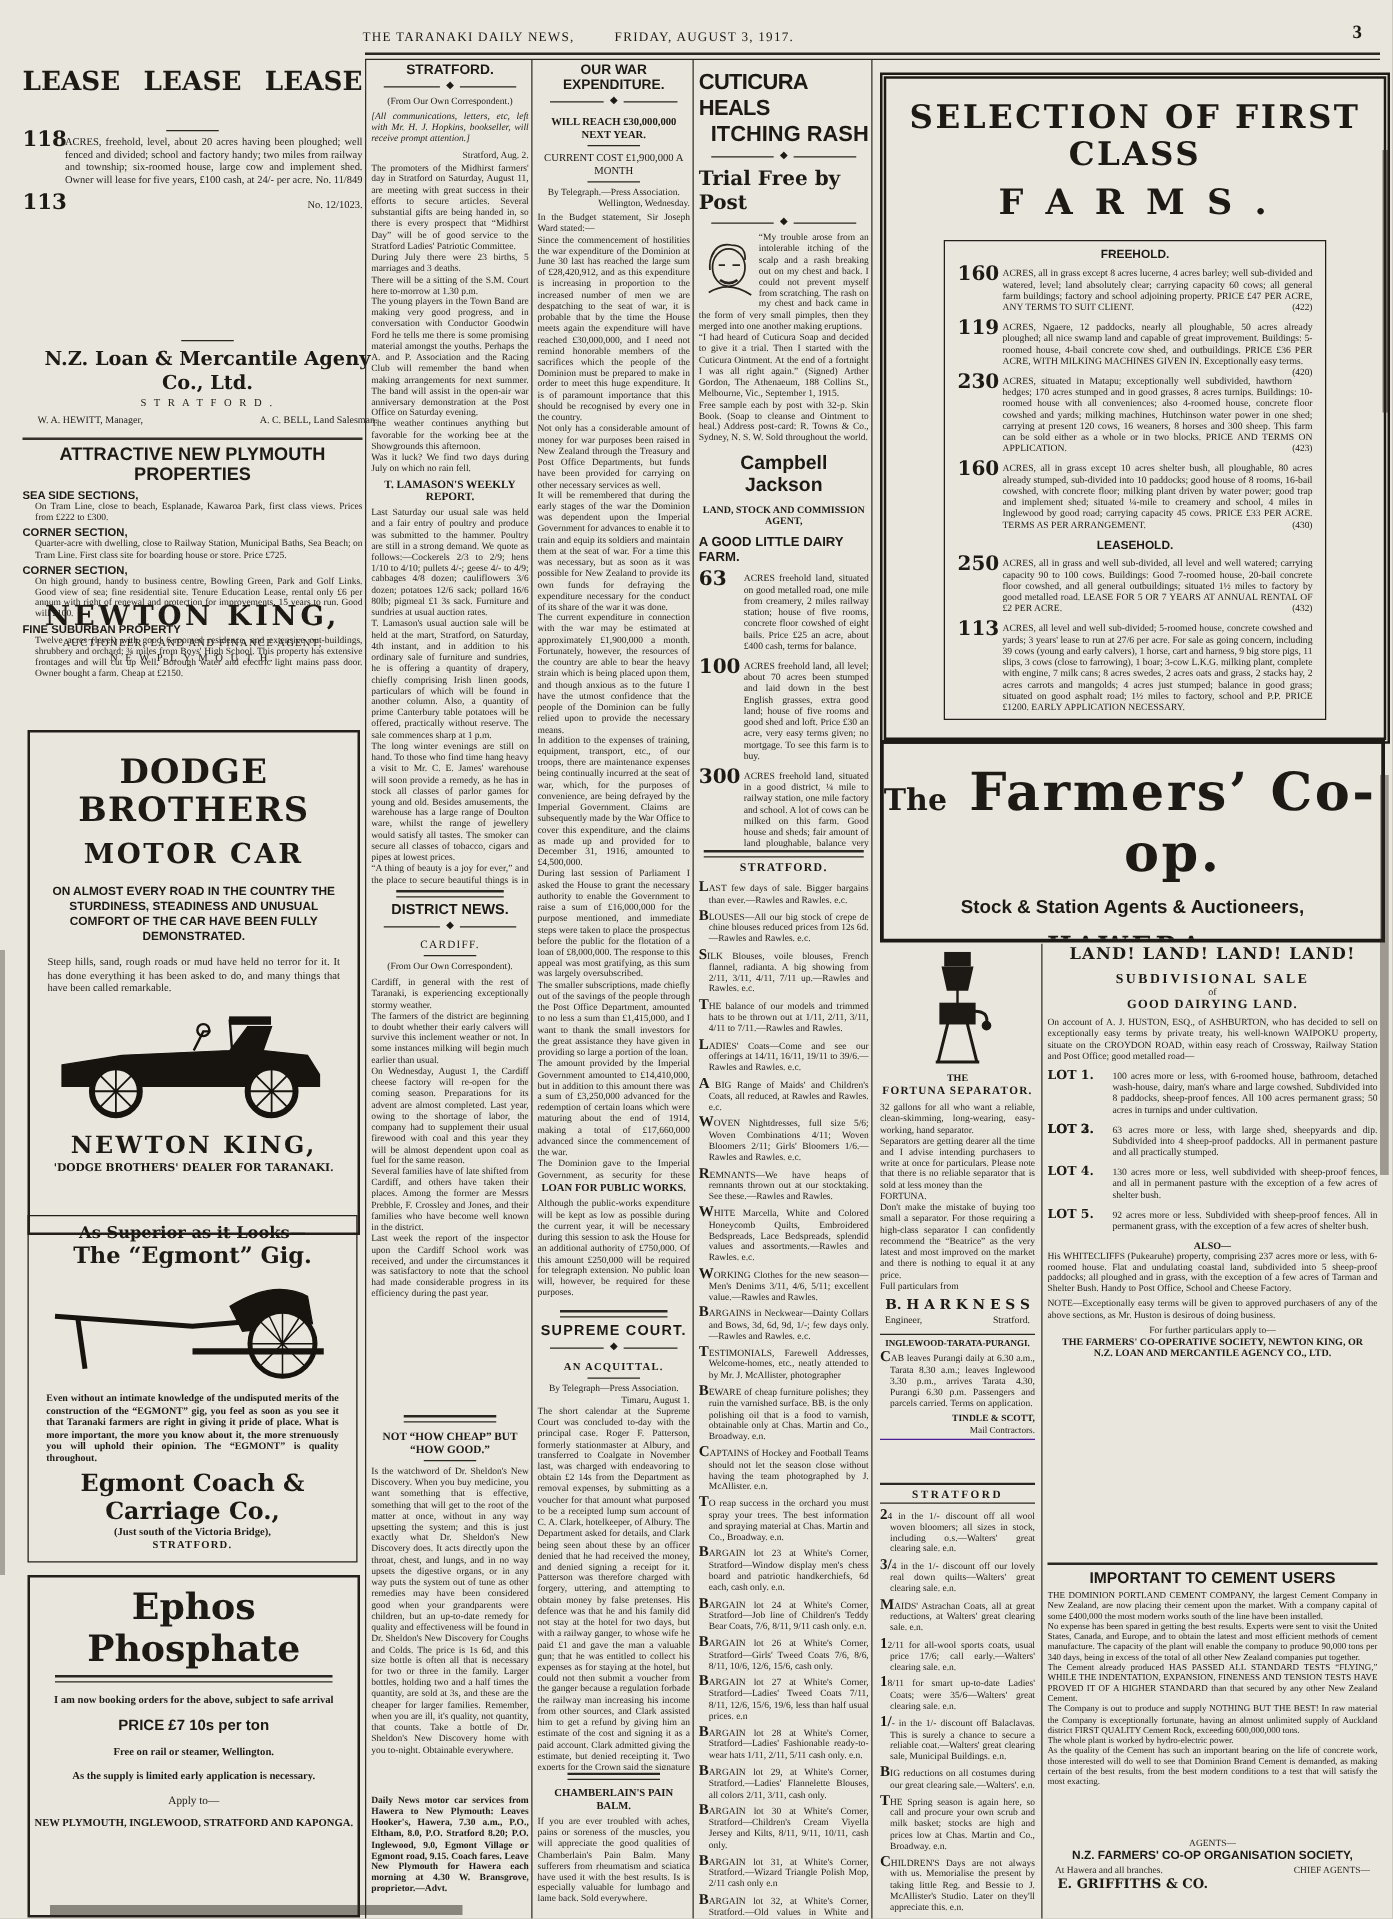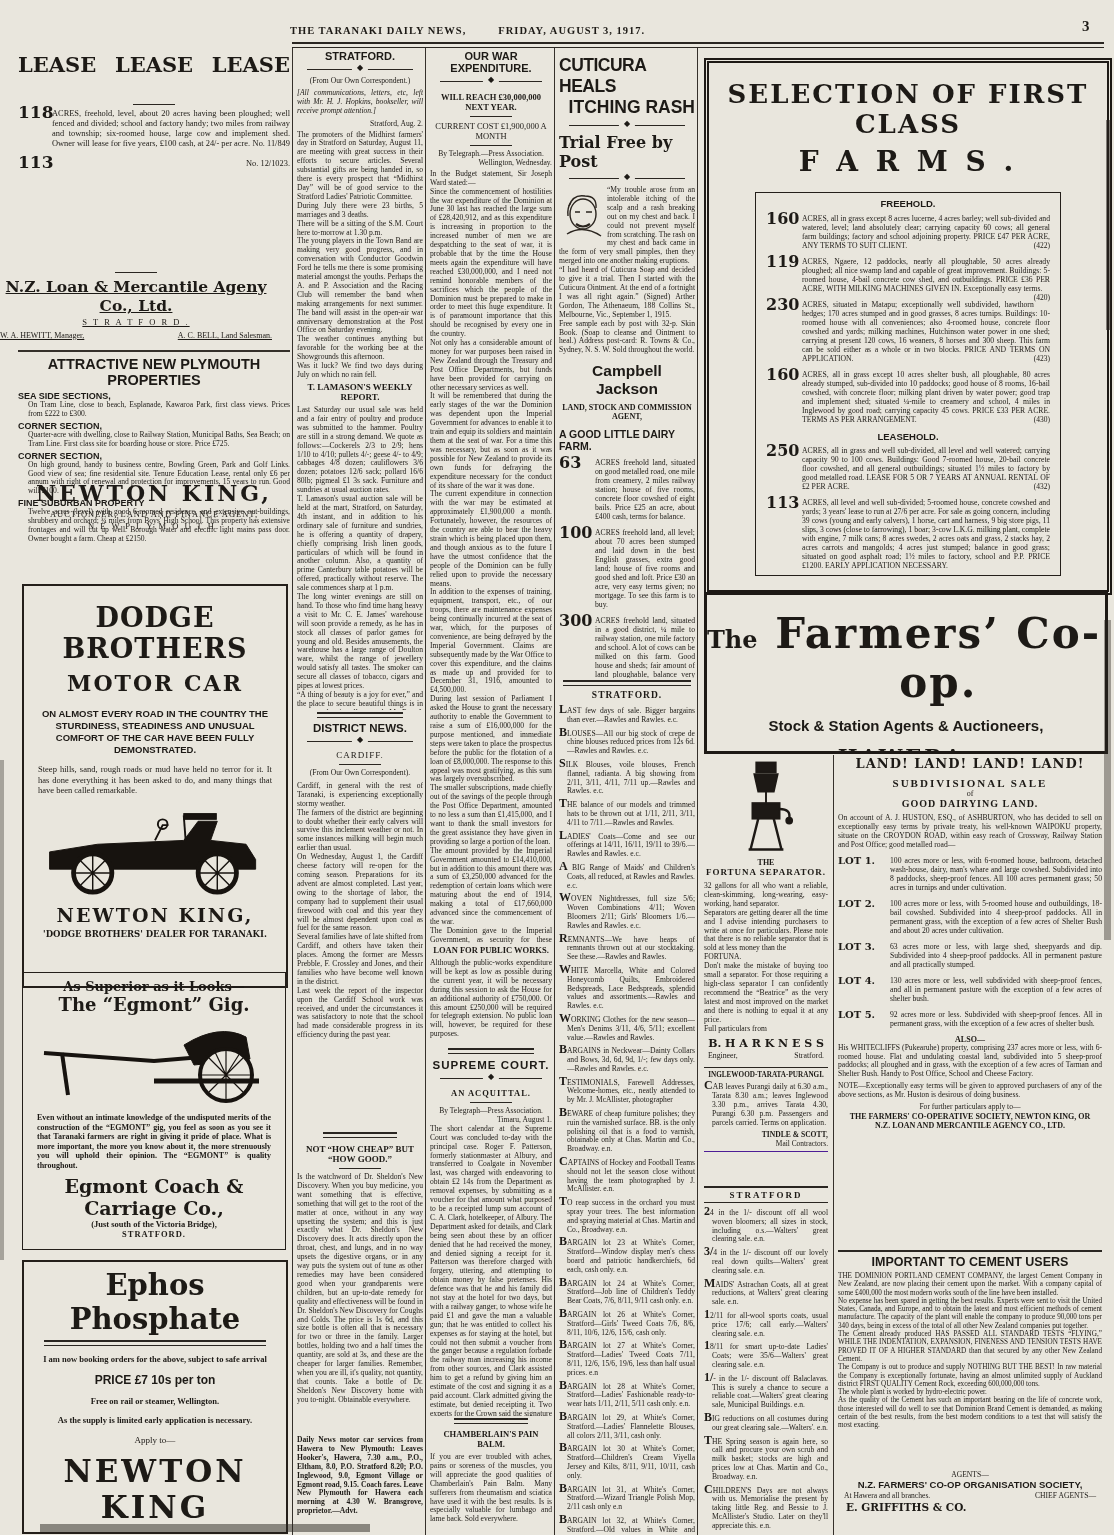--- a/index.html
+++ b/index.html
@@ -13,21 +13,21 @@
   .hrule{position:absolute;height:0;border-top:1px solid #35302a;}
   .dbl{border-top:2px solid #2a2621;border-bottom:1px solid #2a2621;height:3px;}
   .orn{position:relative;height:9px;margin:3px 10px;}
   .orn::before{content:"";position:absolute;left:0;right:0;top:4px;border-top:1px solid #2a2621;}
   .orn::after{content:"◆";position:absolute;left:50%;top:-2px;transform:translateX(-50%);
               font-size:8px;background:#e9e6dd;padding:0 5px;}
   .smallrule{width:42px;margin:4px auto;border-top:1px solid #2a2621;}
   
   .h-display{font-family:"DejaVu Serif",serif;font-weight:bold;}
   .h-sans{font-family:"Liberation Sans",sans-serif;font-weight:bold;}
-  .news-title{font-size:10.5px;font-weight:bold;letter-spacing:1px;}
+  .news-title{font-size:10.5px;font-weight:normal;letter-spacing:1px;}
   .body-s{font-size:7.6px;line-height:8.9px;}
   .ital{font-style:italic;}
   .cl{font-size:7.6px;line-height:8.8px;text-align:justify;margin-bottom:3px;padding-left:8px;text-indent:-8px;}
   .cl::first-letter{font-size:12px;font-weight:bold;}
   .farm-item{position:relative;padding-left:36px;margin-bottom:7px;font-size:7.7px;line-height:9px;text-align:justify;}
   .fnum{position:absolute;left:0;top:0;font-size:16px;font-weight:bold;font-family:"DejaVu Serif",serif;}
   .fref{float:right;font-size:7.5px;}
   .lease-item{position:relative;padding-left:34px;margin-bottom:10px;font-size:8.4px;line-height:10px;text-align:justify;}
   .lnum{position:absolute;left:0;top:-2px;font-size:17px;font-weight:bold;font-family:"DejaVu Serif",serif;}
   .lot{position:relative;padding-left:52px;margin-bottom:7px;font-size:7.7px;line-height:9px;text-align:justify;}
@@ -63,21 +63,21 @@
     <div class="lease-item">
       <span class="lnum">118</span>
       <span>ACRES, freehold, level, about 20 acres having been ploughed; well fenced and divided; school and factory handy; two miles from railway and township; six-roomed house, large cow and implement shed. Owner will lease for five years, £100 cash, at 24/- per acre.</span>
       <span style="float:right;">No. 11/849</span>
     </div>
     <div class="lease-item">
       <span class="lnum">113</span>
       <span style="float:right;">No. 12/1023.</span>
     </div>
   </div>
-  <div class="abs ctr" style="left:0;top:268px;width:272px;height:78px;text-decoration:underline;">
+  <div class="abs ctr" style="left:30px;top:268px;width:272px;height:78px;">
     <div class="smallrule"></div>
     <div class="h-display" style="font-size:15.5px;">N.Z. Loan &amp; Mercantile Ageny Co., Ltd.</div>
     <div style="font-size:8.5px;letter-spacing:2px;margin-top:2px;">S T R A T F O R D .</div>
     <div style="display:flex;justify-content:space-between;font-size:8px;margin-top:4px;">
       <span>W. A. HEWITT, Manager,</span>
       <span>A. C. BELL, Land Salesman.</span>
     </div>
   </div>
   <div class="hrule" style="left:18px;top:350px;width:272px;border-top-width:2px;"></div>
   <div class="abs" style="left:18px;top:356px;width:272px;height:192px;">
@@ -147,21 +147,20 @@
   </div>
 
   <div class="abs box ctr" style="left:22px;top:1260px;width:262px;height:270px;">
     <div class="h-display" style="font-size:29px;margin-top:6px;">Ephos Phosphate</div>
     <div class="dbl" style="margin:4px 20px;"></div>
     <div style="font-size:8.5px;font-weight:bold;margin-top:8px;">I am now booking orders for the above, subject to safe arrival</div>
     <div class="h-sans" style="font-size:12px;margin-top:9px;">PRICE £7 10s per ton</div>
     <div style="font-size:8.5px;font-weight:bold;margin-top:9px;">Free on rail or steamer, Wellington.</div>
     <div style="font-size:8.5px;font-weight:bold;margin-top:9px;">As the supply is limited early application is necessary.</div>
     <div style="font-size:9px;margin-top:10px;">Apply to—</div>
-    <div class="h-display" style="font-size:31px;letter-spacing:3px;margin-top:8px;">NEWTON KING</div>
     <div style="font-size:8.5px;font-weight:bold;margin-top:8px;">NEW PLYMOUTH, INGLEWOOD, STRATFORD AND KAPONGA.</div>
   </div>
 
   <div class="abs" style="left:297px;top:50px;width:126px;height:330px;">
     <div class="ctr h-sans" style="font-size:11px;">STRATFORD.</div>
     <div class="orn"></div>
     <div class="ctr body-s">(From Our Own Correspondent.)</div>
     <div class="body-s just ital" style="margin-top:3px;">[All communications, letters, etc, left with Mr. H. J. Hopkins, bookseller, will receive prompt attention.]</div>
     <div class="body-s" style="text-align:right;margin:4px 0 2px;">Stratford, Aug. 2.</div>
     <div class="body-s just pre">The promoters of the Midhirst farmers' day in Stratford on Saturday, August 11, are meeting with great success in their efforts to secure articles. Several substantial gifts are being handed in, so there is every prospect that “Midhirst Day” will be of good service to the Stratford Ladies' Patriotic Committee.
@@ -411,21 +410,20 @@
     <div class="ctr" style="font-size:8px;">of</div>
     <div class="ctr" style="font-size:10px;font-weight:bold;letter-spacing:1px;">GOOD   DAIRYING   LAND.</div>
     <div class="body-s just" style="margin-top:5px;">On account of A. J. HUSTON, ESQ., of ASHBURTON, who has decided to sell on exceptionally easy terms by private treaty, his well-known WAIPOKU property, situate on the CROYDON ROAD, within easy reach of Crossway, Railway Station and Post Office; good metalled road—</div>
     <div style="margin-top:6px;">
       <div class="lot">
         <span class="lotlab">LOT 1.</span>
         <span>100 acres more or less, with 6-roomed house, bathroom, detached wash-house, dairy, man's whare and large cowshed.  Subdivided into 8 paddocks, sheep-proof fences.  All 100 acres permanent grass; 50 acres in turnips and under cultivation.</span>
       </div>
       <div class="lot">
         <span class="lotlab">LOT 2.</span>
-        <span>100 acres more or less, with 5-roomed house and outbuildings, 18-bail cowshed.  Subdivided into 4 sheep-proof paddocks.  All in permanent grass, with the exception of a few acres of Shelter Bush and about 20 acres under cultivation.</span>
       </div>
       <div class="lot">
         <span class="lotlab">LOT 3.</span>
         <span>63 acres more or less, with large shed, sheepyards and dip.  Subdivided into 4 sheep-proof paddocks.  All in permanent pasture and all practically stumped.</span>
       </div>
       <div class="lot">
         <span class="lotlab">LOT 4.</span>
         <span>130 acres more or less, well subdivided with sheep-proof fences, and all in permanent pasture with the exception of a few acres of shelter bush.</span>
       </div>
       <div class="lot">

